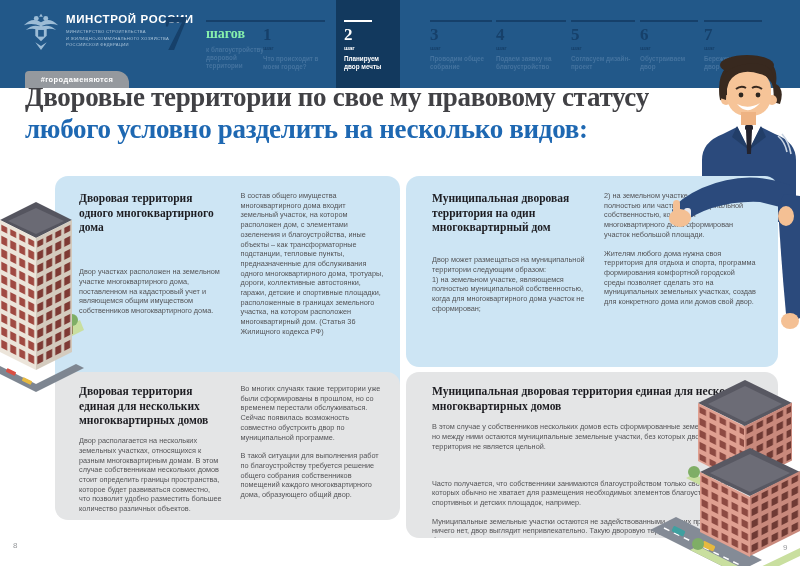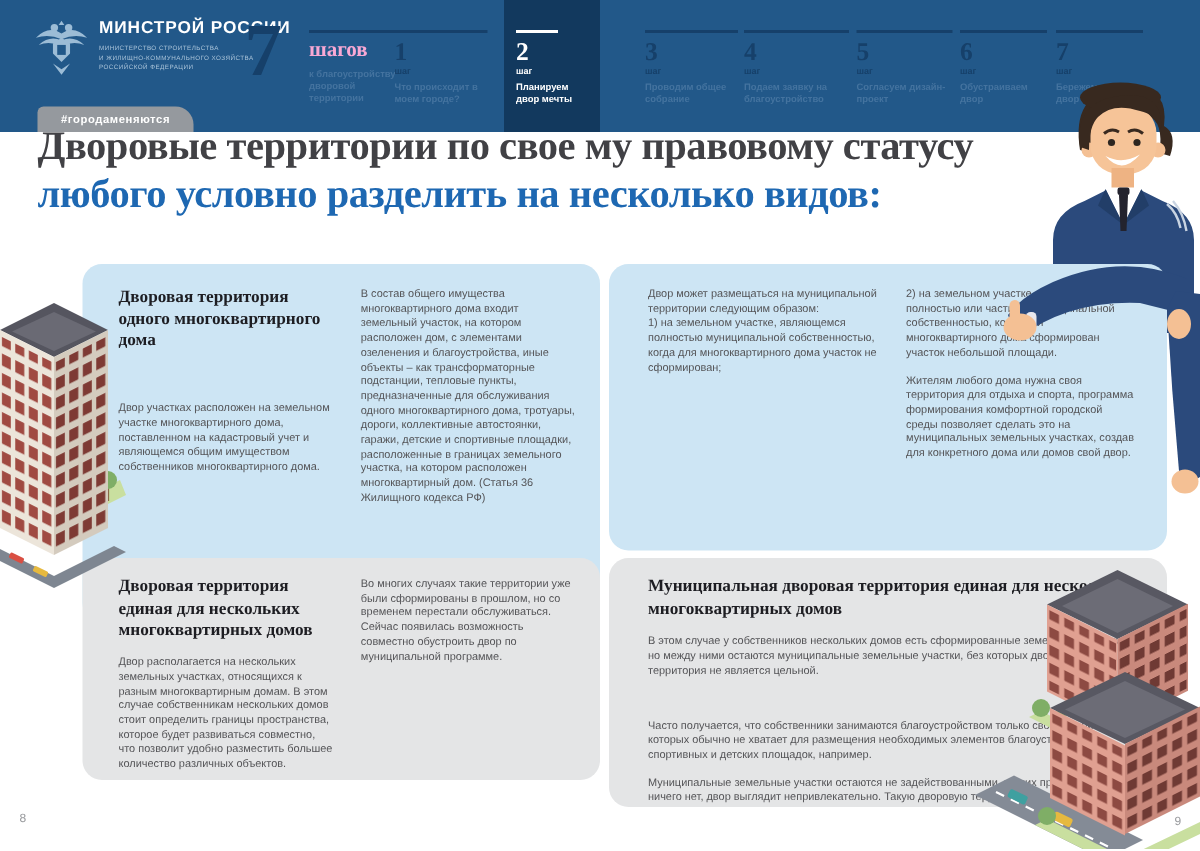--- a/index.html
+++ b/index.html
@@ -8,21 +8,21 @@
 
   
   .header{position:absolute;left:0;top:0;width:800px;height:88px;background:#225889;z-index:1;}
   .emblem{position:absolute;left:22px;top:7px;width:38px;height:44px;}
   .logo-title{position:absolute;left:66px;top:13px;color:#ffffff;font-size:11.5px;font-weight:bold;letter-spacing:.6px;}
   .logo-sub{position:absolute;left:66px;top:29px;color:#a9c3d9;font-size:4.2px;line-height:1.55;letter-spacing:.3px;}
 
   .seven{position:absolute;left:163px;top:8px;font-size:50px;font-weight:bold;color:#16406a;line-height:1;font-family:"Liberation Serif",serif;}
   .brandright{position:absolute;left:206px;top:20px;width:66px;}
   .brandright .line{height:2px;background:#16406a;margin-bottom:4px;}
-  .brand-word{font-size:14px;font-weight:bold;color:#f9a8d4;font-family:"Liberation Serif",serif;}
+  .brand-word{font-size:14px;font-weight:bold;color:#86efac;font-family:"Liberation Serif",serif;}
   .brand-sub{margin-top:4px;font-size:6.3px;line-height:1.3;color:#44739f;font-weight:bold;}
 
   .step{position:absolute;top:20px;}
   .step .line{height:2px;background:#16406a;margin-bottom:4px;}
   .step .num{font-size:17px;font-weight:bold;color:#16406a;line-height:1;font-family:"Liberation Serif",serif;}
   .step .lbl{font-size:6px;font-weight:bold;color:#16406a;margin-top:2px;}
   .step .txt{font-size:6.3px;line-height:1.3;color:#44739f;margin-top:4px;font-weight:bold;}
   .s1{left:263px;width:62px;} .s3{left:430px;width:62px;} .s4{left:496px;width:70px;}
   .s5{left:571px;width:64px;} .s6{left:640px;width:58px;} .s7{left:704px;width:58px;}
   .step.active{left:336px;width:64px;top:0;height:88px;background:#12395e;box-sizing:border-box;padding:20px 8px 0 8px;}
@@ -258,36 +258,38 @@
       <h3>Дворовая территория одного много­квартирного дома</h3>
       <p>Двор участках расположен на земельном участке многоквартирного дома, поставленном на кадастровый учет и являющемся общим имуществом собственников многоквартирного дома.</p>
     </div>
     <div class="col">
       <p>В состав общего имущества многоквартирного дома входит земельный участок, на котором расположен дом, с элементами озеленения и благоустройства, иные объекты – как трансформаторные подстанции, тепловые пункты, предназначенные для обслуживания одного многоквартирного дома, тротуары, дороги, коллективные автостоянки, гаражи, детские и спортивные площадки, расположенные в границах земельного участка, на котором расположен многоквартирный дом. (Статья 36 Жилищного кодекса РФ)</p>
     </div>
   </div>
 
   <div class="card blue c2">
     <div class="col">
+      <h3>Муниципальная дворовая территория на один многоквартирный дом</h3>
       <p class="tight">Двор может размещаться на муниципальной территории следующим образом:</p>
       <p>1) на земельном участке, являющемся полностью муниципальной собственностью, когда для многоквартирного дома участок не сформирован;</p>
     </div>
     <div class="col">
       <p>2) на земельном участке, являющемся полностью или частично муниципальной собственностью, когда для многоквартирного дома сформирован участок небольшой площади.</p>
       <p>Жителям любого дома нужна своя территория для отдыха и спорта, программа формирования комфортной городской среды позволяет сделать это на муниципальных земельных участках, создав для конкретного дома или домов свой двор.</p>
     </div>
   </div>
 
   <div class="card gray c3">
     <div class="col">
       <h3>Дворовая территория единая для нескольких многоквартирных домов</h3>
       <p>Двор располагается на нескольких земельных участках, относящихся к разным многоквартирным домам. В этом случае собственникам нескольких домов стоит определить границы пространства, которое будет развиваться совместно, что позволит удобно разместить большее количество различных объектов.</p>
     </div>
     <div class="col">
       <p>Во многих случаях такие территории уже были сформированы в прошлом, но со временем перестали обслуживаться. Сейчас появилась возможность совместно обустроить двор по муниципальной программе.</p>
+      <p>В такой ситуации для выполнения работ по благоустройству требуется решение общего собрания собственников помещений каждого многоквартирного дома, образующего общий двор.</p>
     </div>
   </div>
 
   <div class="card gray c4">
     <div class="col">
       <h3>Муниципальная дворовая территория единая для нескольких многоквартирных домов</h3>
       <p>В этом случае у собственников нескольких домов есть сформированные земельные участки, но между ними остаются муниципальные земельные участки, без которых дворовая территория не является цельной.</p>
     </div>
     <div class="col">
       <p>Часто получается, что собственники занимаются благоустройством только своих территорий, которых обычно не хватает для размещения необходимых элементов благоустройства – спортивных и детских площадок, например.</p>

